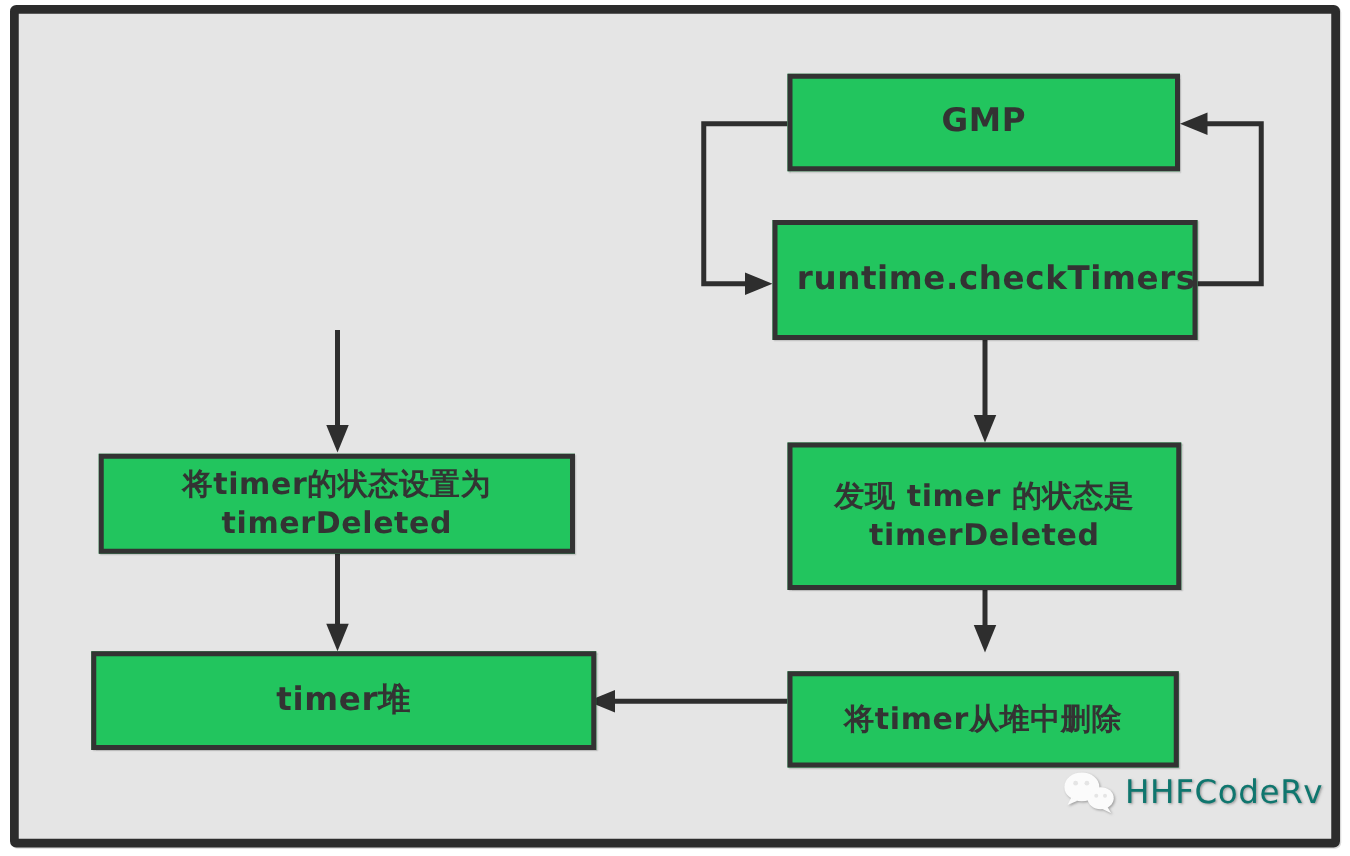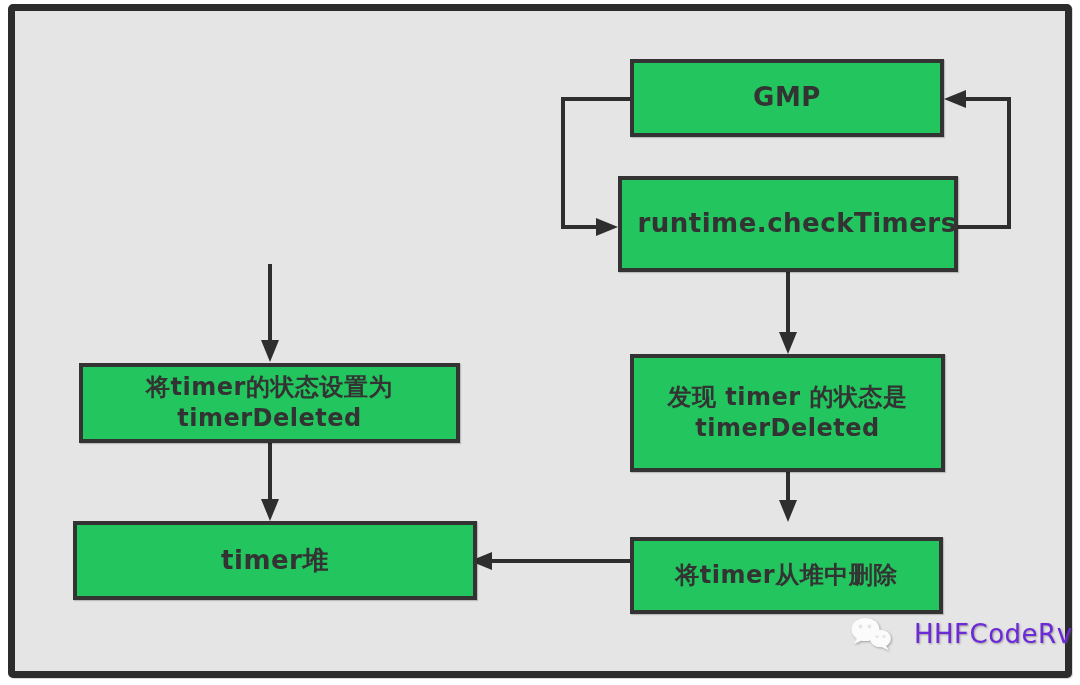--- a/index.html
+++ b/index.html
@@ -50,22 +50,22 @@
   .n-gmp          { left: 630px; top: 59px;  width: 314px; height: 78px; }
   .n-check-timers { left: 618px; top: 176px; width: 340px; height: 96px; padding-left: 18px; }
   .n-found-state  { left: 630px; top: 354px; width: 315px; height: 118px; }
   .n-remove       { left: 630px; top: 522px; width: 313px; height: 77px; margin-top: 15px; }
 
   .watermark {
     position: absolute;
     left: 850px; top: 616px;
     display: flex;
     align-items: center;
-    gap: 22px;
-    color: #6d28d9;
+    gap: 8px;
+    color: #0f766e;
     font-size: 26px;
     font-weight: 400;
     letter-spacing: 0.5px;
     text-shadow: 1px 1px 2px rgba(90,90,90,0.55);
   }
   .watermark svg { filter: drop-shadow(1px 1px 1px rgba(90,90,90,0.5)); }
 </style>
 </head>
 <body>
 

